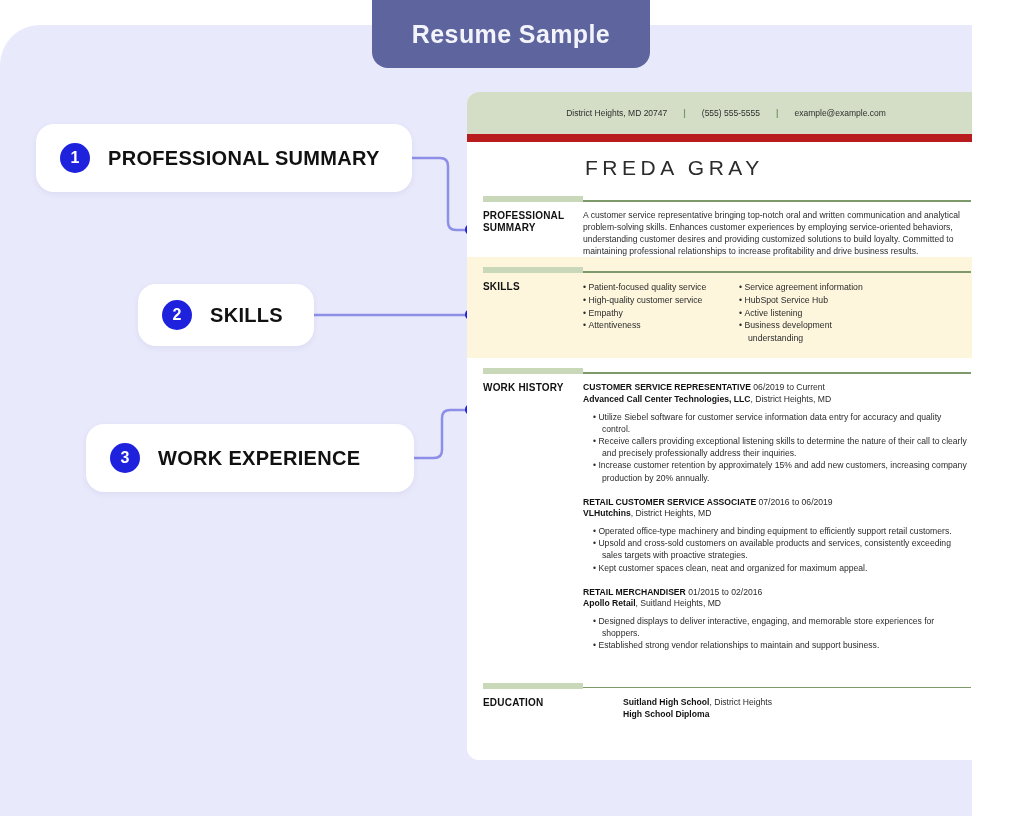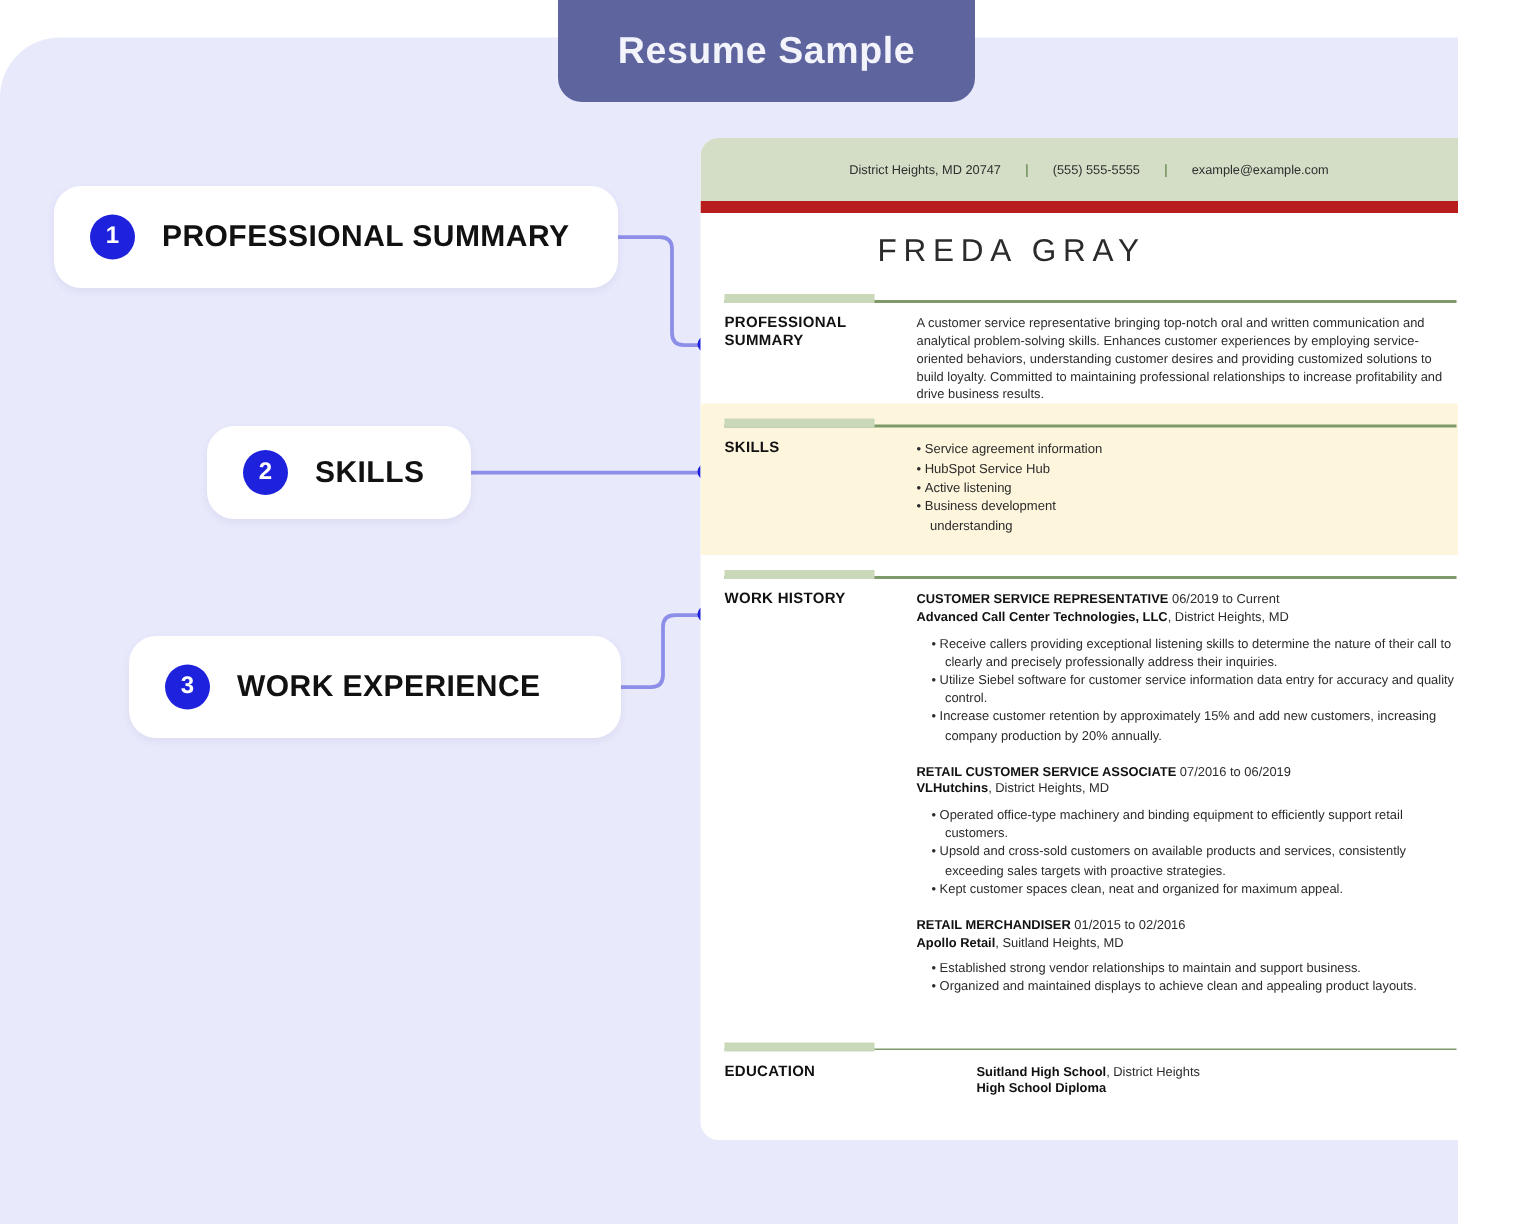--- a/index.html
+++ b/index.html
@@ -41,21 +41,21 @@
   #contactbar .sep{color:#7e9a6a;font-weight:bold;font-size:9px;margin:0 16px;}
 
   #nameblock{height:52px;display:flex;align-items:center;padding-left:118px;box-sizing:border-box;}
   #nameblock h1{margin:0;font-size:21px;font-weight:400;letter-spacing:4.5px;color:#2b2b2b;}
 
   .section{padding:0 14px 0 16px;}
   .rule{position:relative;height:9px;margin-bottom:7px;}
   .rule .thin{position:absolute;left:0;right:0;top:6px;height:1.5px;background:#7e9a6a;}
   .rule .thick{position:absolute;left:0;top:2px;width:100px;height:6px;background:#c9d8b8;}
 
-  .srow{display:flex;gap:28px;}
+  .srow{display:flex;}
   .slabel{width:100px;flex:0 0 100px;font-size:10px;font-weight:bold;color:#111;
      letter-spacing:.2px;line-height:1.15;}
   .sbody{flex:1;font-size:8.6px;color:#2b2b2b;line-height:1.38;}
 
   #skillsband{background:#fdf6dd;padding-top:8px;padding-bottom:14px;}
   .skillcols{display:flex;gap:26px;}
   .skillcol{width:130px;}
   .skillcol div{font-size:8.7px;color:#2b2b2b;line-height:1.45;
      padding-left:9px;text-indent:-9px;}
   .skillcol div::before{content:"\2022\00a0";}
@@ -143,20 +143,26 @@
       <div class="section">
         <div class="rule">
           <div class="thin"></div>
             <div class="thick"></div>
         </div>
         <div class="srow">
           <div class="slabel">SKILLS</div>
           <div class="sbody">
             <div class="skillcols">
               <div class="skillcol">
+                <div>Patient-focused quality service</div>
+                <div>High-quality customer service</div>
+                <div>Empathy</div>
+                <div>Attentiveness</div>
+              </div>
+              <div class="skillcol">
                 <div>Service agreement information</div>
                 <div>HubSpot Service Hub</div>
                 <div>Active listening</div>
                 <div>Business development understanding</div>
               </div>
             </div>
           </div>
         </div>
       </div>
     </div>
@@ -168,44 +174,44 @@
       </div>
       <div class="srow">
         <div class="slabel">WORK HISTORY</div>
         <div class="sbody">
 
           <div class="job">
             <div class="jtitle"><b>CUSTOMER SERVICE REPRESENTATIVE</b>
               <span>06/2019 to Current</span></div>
             <div class="jcomp"><b>Advanced Call Center Technologies, LLC</b><span>, District Heights, MD</span></div>
             <div class="jbul">
+              <div>Utilize Siebel software for customer service information data entry for accuracy and quality control.</div>
               <div>Receive callers providing exceptional listening skills to determine the nature of their call to clearly and precisely professionally address their inquiries.</div>
-              <div>Utilize Siebel software for customer service information data entry for accuracy and quality control.</div>
               <div>Increase customer retention by approximately 15% and add new customers, increasing company production by 20% annually.</div>
             </div>
           </div>
 
           <div class="job">
             <div class="jtitle"><b>RETAIL CUSTOMER SERVICE ASSOCIATE</b>
               <span>07/2016 to 06/2019</span></div>
             <div class="jcomp"><b>VLHutchins</b><span>, District Heights, MD</span></div>
             <div class="jbul">
               <div>Operated office-type machinery and binding equipment to efficiently support retail customers.</div>
               <div>Upsold and cross-sold customers on available products and services, consistently exceeding sales targets with proactive strategies.</div>
               <div>Kept customer spaces clean, neat and organized for maximum appeal.</div>
             </div>
           </div>
 
           <div class="job">
             <div class="jtitle"><b>RETAIL MERCHANDISER</b>
               <span>01/2015 to 02/2016</span></div>
             <div class="jcomp"><b>Apollo Retail</b><span>, Suitland Heights, MD</span></div>
             <div class="jbul">
+              <div>Designed displays to deliver interactive, engaging, and memorable store experiences for shoppers.</div>
               <div>Established strong vendor relationships to maintain and support business.</div>
-              <div>Organized and maintained displays to achieve clean and appealing product layouts.</div>
             </div>
           </div>
 
         </div>
       </div>
     </div>
 
     <div class="section" style="padding-top:16px">
       <div class="rule">
         <div class="thin"></div>

